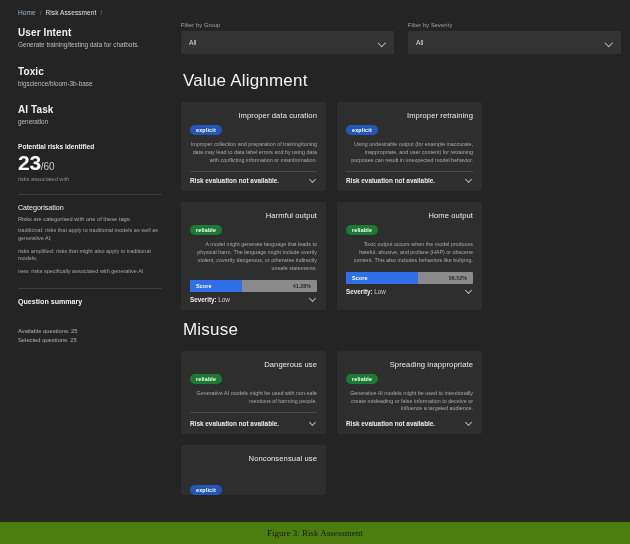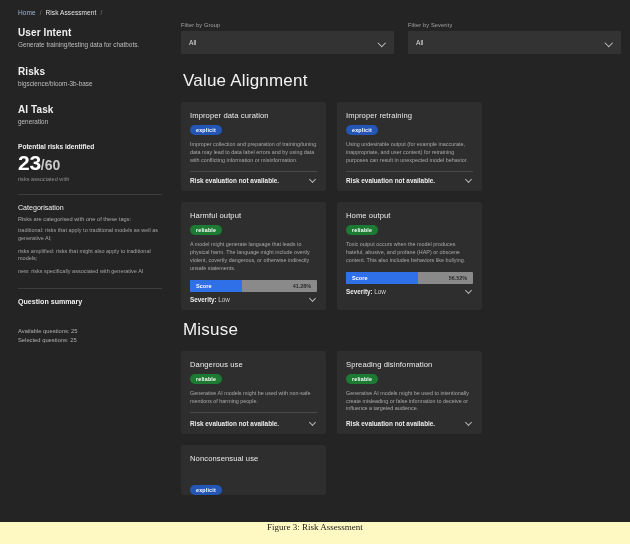--- a/index.html
+++ b/index.html
@@ -44,21 +44,21 @@
   .risk-block { margin-top: 16px; }
   .risk-caption {
     font-size: 6.6px; font-weight: bold; color: #f0f0f0;
     margin-bottom: 2px;
   }
   .risk-number {
     font-size: 21px; font-weight: bold; color: #ffffff;
     line-height: 1.05; letter-spacing: -.3px;
   }
   .risk-number .denom {
-    font-size: 14px; font-weight: bold; color: #c9c9c9;
+    font-size: 10px; font-weight: normal; color: #c9c9c9;
     letter-spacing: 0;
   }
   .risk-sub { font-size: 5.6px; color: #8e8e8e; margin-top: 2px; }
 
   .divider {
     height: 1px; background: #3d3d3d; margin: 12px 0 9px 0;
   }
 
   .cat-title {
     font-size: 7.1px; font-weight: normal; color: #f0f0f0;
@@ -105,21 +105,21 @@
     border-right: 1px solid #c8c8c8; border-bottom: 1px solid #c8c8c8;
     transform: rotate(45deg);
   }
 
   .section-title {
     font-size: 17px; color: #f2f2f2; font-weight: normal;
     margin: 0 0 11px 2px; letter-spacing: .2px;
   }
   .section-title.misuse { margin-top: 10px; }
 
-  .card-grid { display: flex; flex-wrap: wrap; gap: 11px; }
+  .card-grid { display: flex; flex-wrap: wrap; gap: 11px; text-align: right; }
   .card {
     width: 145px;
     background: #2e2e2e;
     border-radius: 2px;
     padding: 9px 9px 7px 9px;
     display: flex; flex-direction: column;
   }
   .card-title {
     font-size: 7.6px; color: #ececec; margin-bottom: 5px;
     letter-spacing: .1px;
@@ -172,22 +172,22 @@
   .severity-row {
     display: flex; align-items: center; justify-content: space-between;
   }
   .severity-text { font-size: 6.3px; font-weight: bold; color: #ececec; }
   .severity-text .sev-val { font-weight: normal; color: #cfcfcf; }
 
   .card.clipped { height: 50px; overflow: hidden; gap: 17px; }
 
   
   .caption-strip {
-    width: 630px; height: 22px; background: #fef9c3;
-    display: flex; align-items: flex-start; justify-content: center;
+    width: 630px; height: 22px; background: #4d7c0f;
+    display: flex; align-items: center; justify-content: center;
   }
   .caption-text {
     font-family: "Liberation Serif", serif;
     font-size: 9px; color: #1a1a1a;
   }
 </style>
 </head>
 <body>
 
 <div id="app">
@@ -200,21 +200,21 @@
       <span class="crumb-cur">Risk Assessment</span>
       <span class="crumb-sep">/</span>
     </div>
 
     <div class="field-block">
       <div class="field-label">User Intent</div>
       <div class="field-value">Generate training/testing data for chatbots.</div>
     </div>
 
     <div class="field-block" style="margin-top:16px;">
-      <div class="field-label">Risks</div>
+      <div class="field-label">Toxic</div>
       <div class="field-value">bigscience/bloom-3b-base</div>
     </div>
 
     <div class="field-block" style="margin-top:16px;">
       <div class="field-label">AI Task</div>
       <div class="field-value">generation</div>
     </div>
 
     <div class="risk-block">
       <div class="risk-caption">Potential risks identified</div>
@@ -328,21 +328,21 @@
         <span class="badge reliable">reliable</span>
         <div class="card-desc">Generative AI models might be used with non-safe mentions of harming people.</div>
         <div class="card-rule"></div>
         <div class="card-foot">
           <span class="foot-text">Risk evaluation not available.</span>
           <span class="chev-sm"></span>
         </div>
       </div>
 
       <div class="card">
-        <div class="card-title">Spreading disinformation</div>
+        <div class="card-title">Spreading inappropriate</div>
         <span class="badge reliable">reliable</span>
         <div class="card-desc">Generative AI models might be used to intentionally create misleading or false information to deceive or influence a targeted audience.</div>
         <div class="card-foot">
           <span class="foot-text">Risk evaluation not available.</span>
           <span class="chev-sm"></span>
         </div>
       </div>
 
 
       <div class="card clipped">

